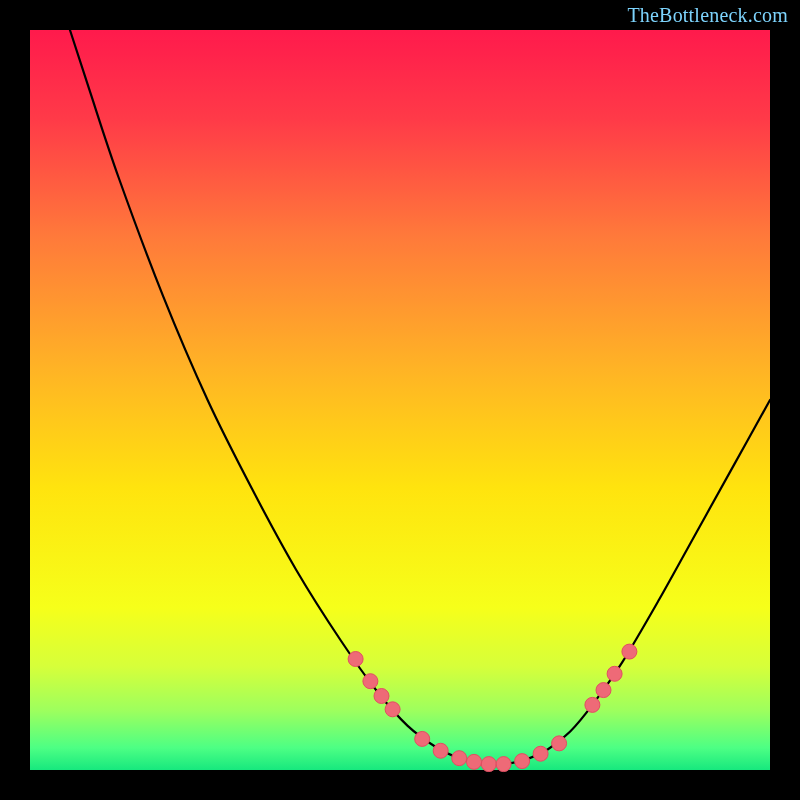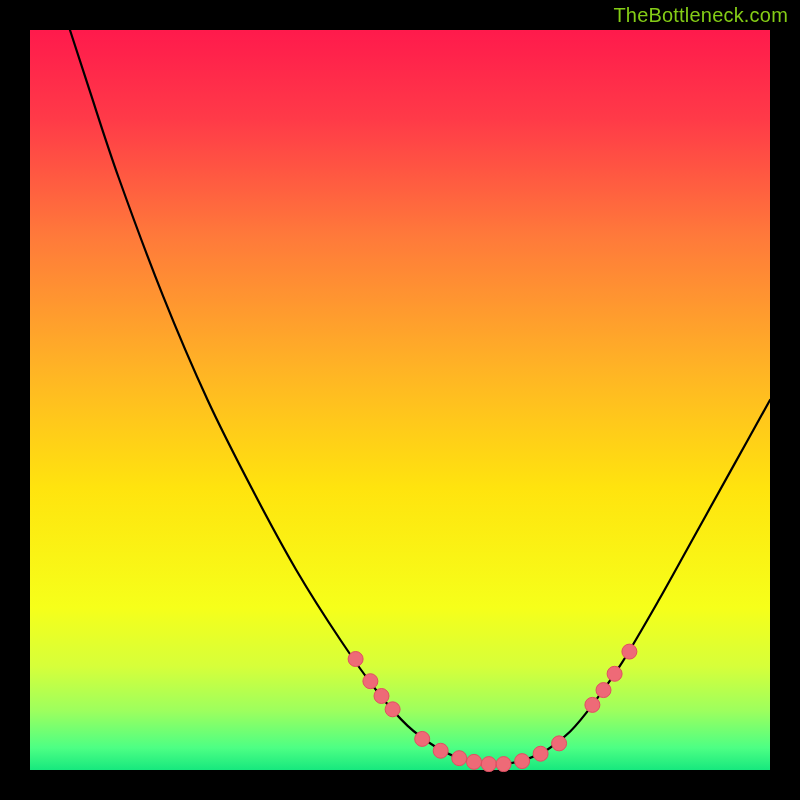--- a/index.html
+++ b/index.html
@@ -16,25 +16,26 @@
     top: 0;
     left: 0;
     width: 800px;
     height: 800px;
     background: #000;
   }
   .watermark {
     position: absolute;
     top: 4px;
     right: 12px;
-    color: #84cc16;
+    color: #7dd3fc;
     font-size: 20px;
     font-weight: 500;
     letter-spacing: 0.2px;
     user-select: none;
+    font-family: Liberation Serif, serif;
   }
   svg {
     position: absolute;
     top: 0;
     left: 0;
   }
 </style>
 </head>
 <body>
 

